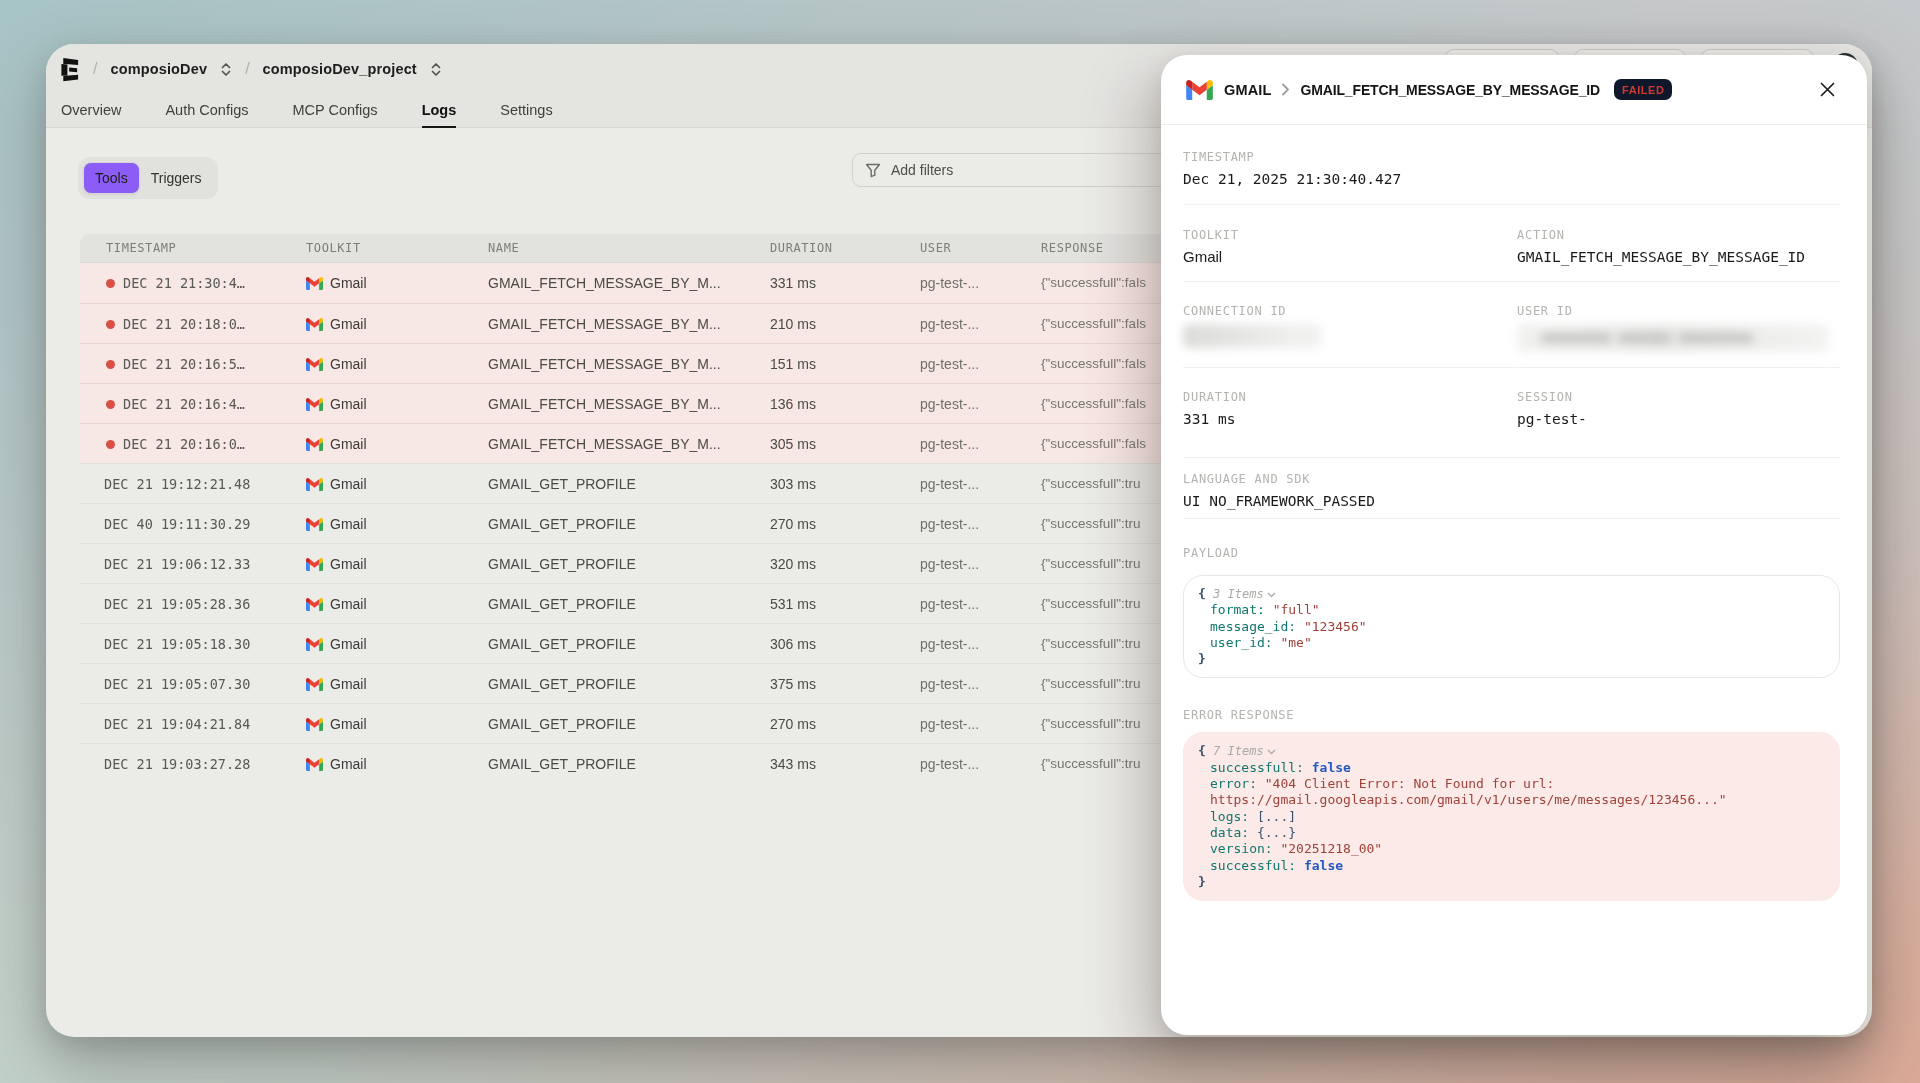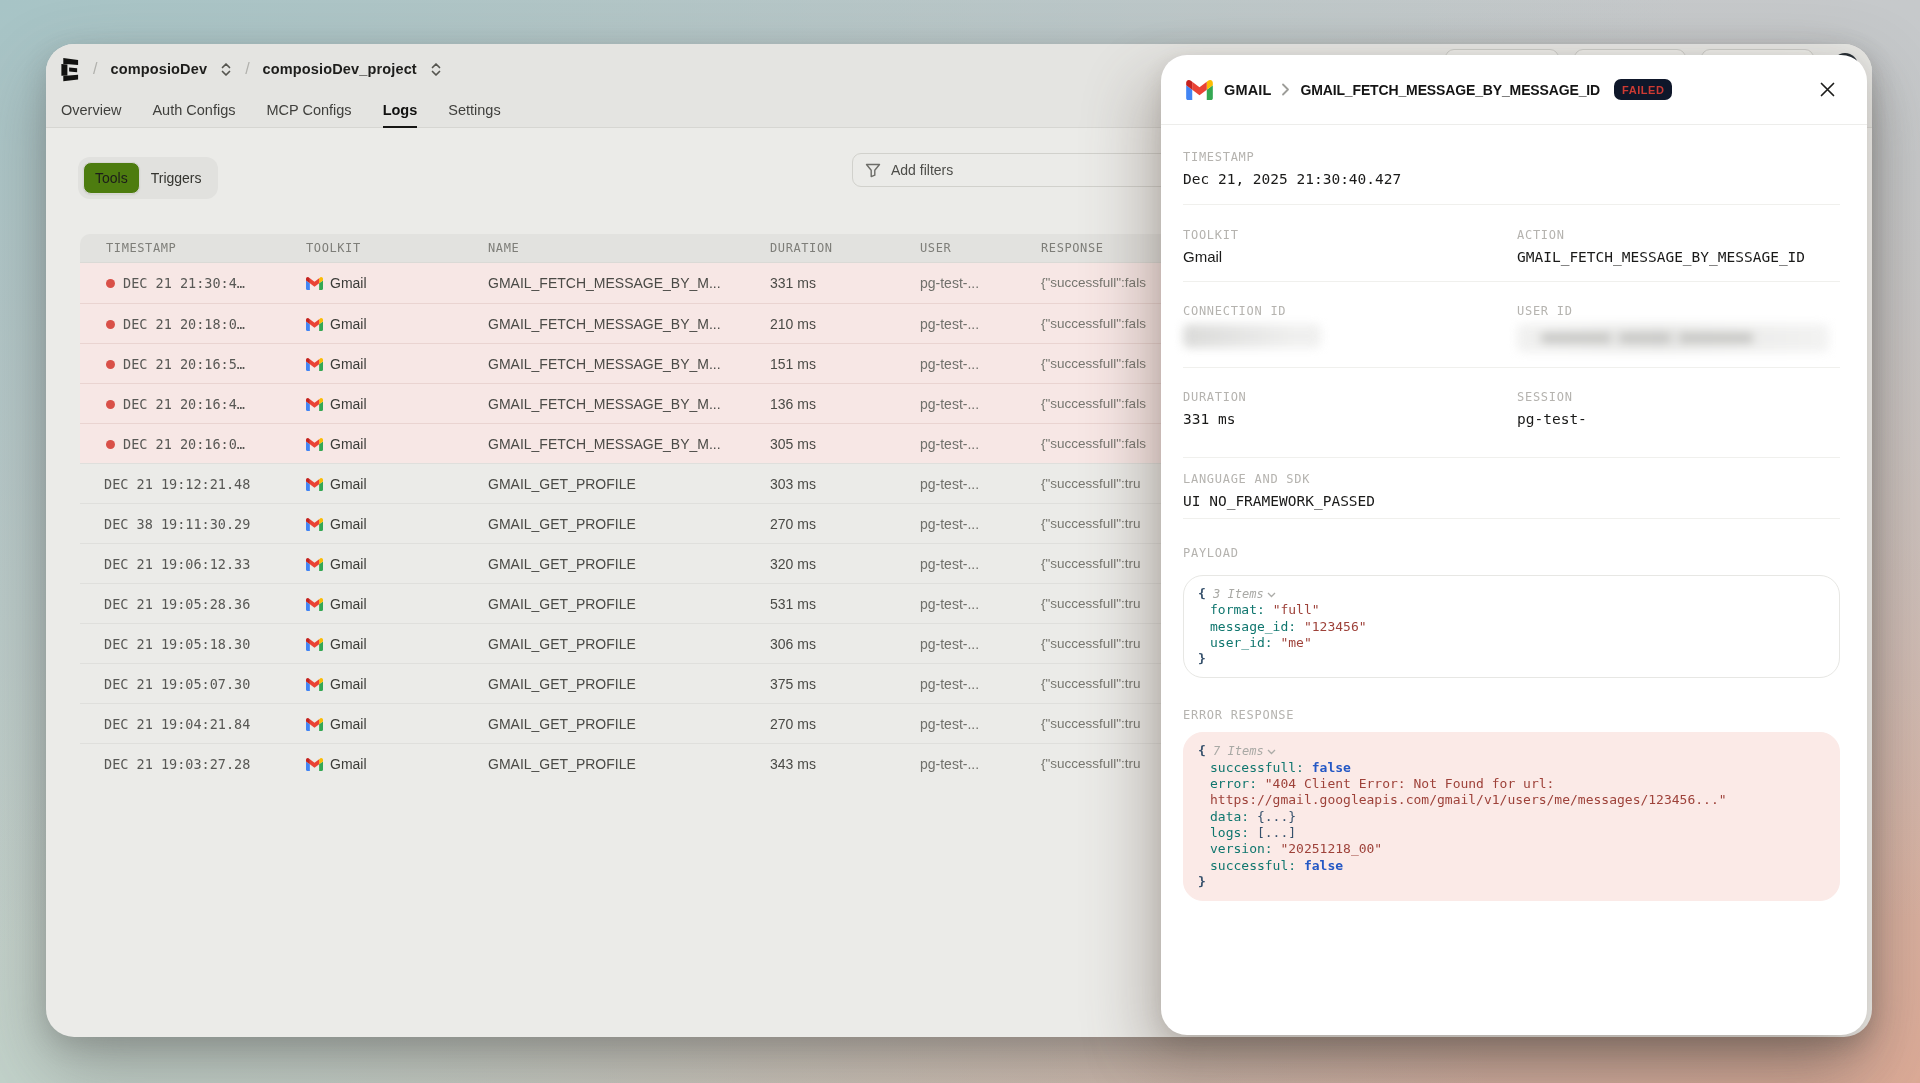--- a/index.html
+++ b/index.html
@@ -27,31 +27,31 @@
     position:absolute; left:0; top:0; width:100%; height:84px;
     background:#e4e4e1; border-radius:28px 28px 0 0;
     border-bottom:1px solid #d6d6d2;
   }
   .breadcrumb { position:absolute; left:13px; top:9px; height:32px; display:flex; align-items:center; gap:13px; }
   .crumb-logo { width:21px; height:25px; display:block; }
   .crumb-sep { color:#b1b1ad; font-size:16px; }
   .crumb-name { font-size:14.5px; font-weight:700; color:#1d1d1b; letter-spacing:.01em; }
   .crumb-switch { display:flex; align-items:center; }
 
-  .tab-row { position:absolute; left:15px; bottom:0; height:33px; display:flex; gap:31px; }
+  .tab-row { position:absolute; left:15px; bottom:0; height:33px; display:flex; gap:44px; }
   .tab { display:flex; align-items:center; font-size:14.5px; color:#3f3f3c; cursor:default; border-bottom:2.5px solid transparent; margin-bottom:-1px; padding-bottom:1px; }
   .tab.active { color:#111110; font-weight:700; border-bottom-color:#161614; }
 
   
   .seg-control {
     position:absolute; left:32px; top:113px; height:42px; padding:5px;
     background:#e1e1de; border-radius:12px; display:flex; align-items:stretch;
   }
   .seg { display:flex; align-items:center; padding:0 11px; font-size:14px; color:#34342f; border-radius:8px; }
-  .seg.active { background:#4d7c0f; border:1px solid #d7d7d3; box-shadow:0 1px 2px rgba(0,0,0,.07); font-weight:500; color:#1c1c1a; }
+  .seg.active { background:#8b5cf6; border:1px solid #d7d7d3; box-shadow:0 1px 2px rgba(0,0,0,.07); font-weight:500; color:#1c1c1a; }
 
   .filter-bar {
     position:absolute; left:806px; top:109px; width:952px; height:34px;
     border:1px solid #d1d1cc; border-radius:9px; display:flex; align-items:center; gap:10px; padding:0 12px;
   }
   .filter-bar .ph { font-size:14px; color:#4d4d49; }
 
   
   .hidden-btn { position:absolute; top:5px; height:30px; border:1px solid #c9c9c5; background:#eaeae7; border-radius:9px; }
   .avatar-dot { position:absolute; top:6px; width:26px; height:26px; border-radius:50%; background:#252d33; }
@@ -299,21 +299,21 @@
             <path fill="#ea4335" d="M72 74V48l24 18 24-18v26L96 92"></path>
             <path fill="#c5221f" d="M52 51v8l20 15V48l-5.6-4.2c-5.94-4.45-14.4-.22-14.4 7.2"></path>
           </svg>
         <span class="cell c-tk">Gmail</span>
         <span class="cell c-name">GMAIL_GET_PROFILE</span>
         <span class="cell c-dur">303 ms</span>
         <span class="cell c-user">pg-test-...</span>
         <span class="cell c-resp">{"successfull":tru</span>
       </div>
       <div class="t-row">
-        <span class="cell c-ts">DEC 38 19:11:30.29</span>
+        <span class="cell c-ts">DEC 40 19:11:30.29</span>
         <svg class="c-tk-icon" viewBox="52 42 88 66">
             <path fill="#4285f4" d="M58 108h14V74L52 59v43c0 3.32 2.69 6 6 6"></path>
             <path fill="#34a853" d="M120 108h14c3.32 0 6-2.69 6-6V59l-20 15"></path>
             <path fill="#fbbc04" d="M120 48v26l20-15v-8c0-7.42-8.47-11.65-14.4-7.2"></path>
             <path fill="#ea4335" d="M72 74V48l24 18 24-18v26L96 92"></path>
             <path fill="#c5221f" d="M52 51v8l20 15V48l-5.6-4.2c-5.94-4.45-14.4-.22-14.4 7.2"></path>
           </svg>
         <span class="cell c-tk">Gmail</span>
         <span class="cell c-name">GMAIL_GET_PROFILE</span>
         <span class="cell c-dur">270 ms</span>
@@ -502,22 +502,22 @@
       </div>
 
       <div class="sec-label error">ERROR RESPONSE</div>
       <div class="json-box errbg">
         <div class="j-line"><span class="j-brace">{</span><span class="j-meta"> <span>7 Items</span></span><span class="j-chev"><svg width="9" height="6" viewBox="0 0 9 6">
                 <path d="M1 1 L4.5 4.5 L8 1" stroke="#acaca8" stroke-width="1.3" fill="none"></path>
               </svg></span></div>
         <div class="j-line indent"><span class="j-key">successfull: </span><span class="j-bool">false</span></div>
         <div class="j-line indent"><span class="j-key">error: </span><span class="j-str">"404 Client Error: Not Found for url:</span></div>
         <div class="j-line indent"><span class="j-key"></span><span class="j-str">https://gmail.googleapis.com/gmail/v1/users/me/messages/123456..."</span></div>
+        <div class="j-line indent"><span class="j-key">logs: </span><span class="j-plain">[...]</span></div>
         <div class="j-line indent"><span class="j-key">data: </span><span class="j-plain">{...}</span></div>
-        <div class="j-line indent"><span class="j-key">logs: </span><span class="j-plain">[...]</span></div>
         <div class="j-line indent"><span class="j-key">version: </span><span class="j-str">"20251218_00"</span></div>
         <div class="j-line indent"><span class="j-key">successful: </span><span class="j-bool">false</span></div>
         <div class="j-line"><span class="j-brace">}</span></div>
       </div>
 
     </div>
   </div>
 
 </div>
 

